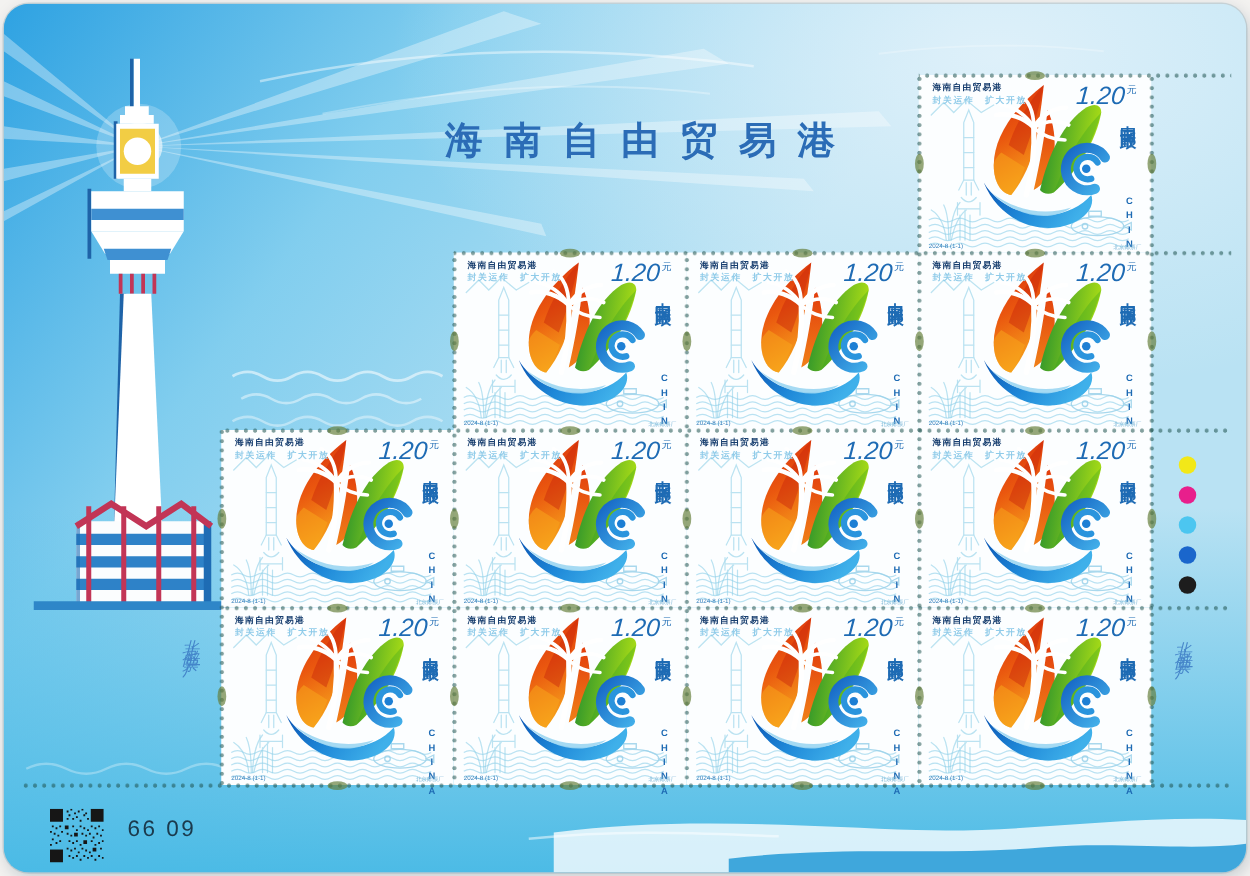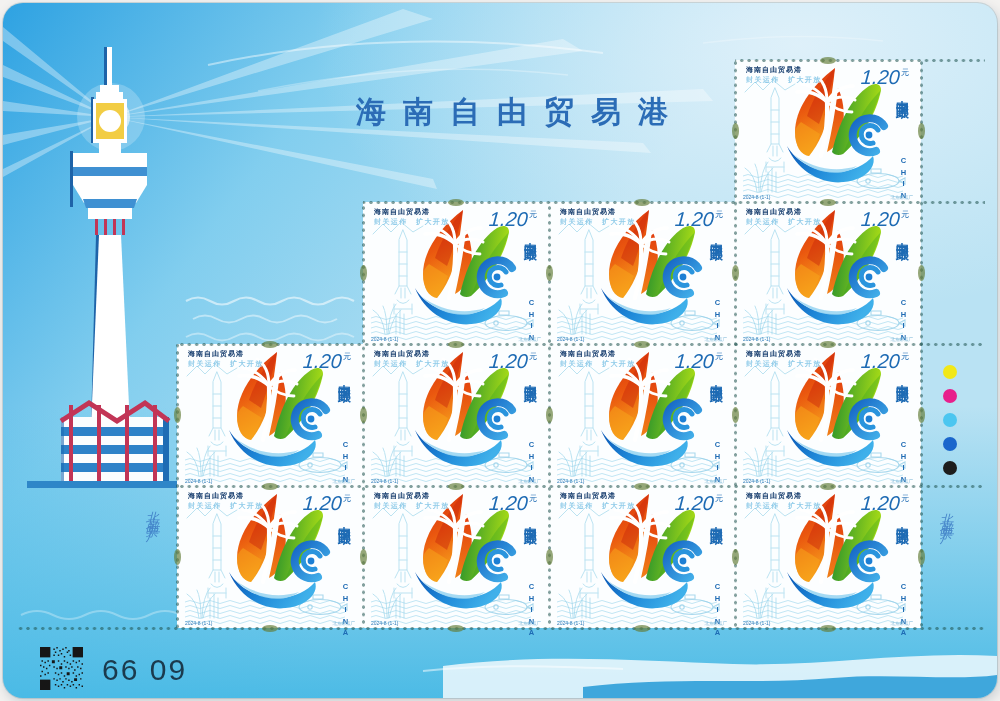--- a/index.html
+++ b/index.html
@@ -11,21 +11,21 @@
       radial-gradient(75% 60% at 80% 6%, rgba(224,241,250,.95) 0%, rgba(224,241,250,0) 65%),
       linear-gradient(126deg, #2ea2e2 0%, rgba(100,195,236,.65) 25%, rgba(205,234,247,0) 52%);
     box-shadow:0 0 0 1px rgba(110,150,165,.28), 2px 4px 12px rgba(0,40,70,.18);}
   #artwork{position:absolute;left:0;top:0;width:994px;height:695px;z-index:1;}
   #title{position:absolute;left:353px;top:89px;z-index:4;font-size:30px;font-weight:600;color:#2b6cb6;letter-spacing:17px;white-space:nowrap;}
   .script-sig{position:absolute;z-index:4;writing-mode:vertical-rl;text-orientation:upright;font-family:"Liberation Serif","DejaVu Serif",serif;font-style:italic;font-size:12.5px;letter-spacing:5px;color:#3b79c4;opacity:.85;}
   #sig-left{left:140px;top:498px;height:120px;}
   #sig-right{left:934px;top:500px;height:120px;}
   #colorbar{position:absolute;left:940px;top:362px;z-index:4;display:flex;flex-direction:column;gap:10px;}
   .color-dot{width:14px;height:14px;border-radius:50%;}
-  #sheetcode{position:absolute;left:99px;top:650px;z-index:4;font-size:30px;font-weight:500;letter-spacing:2px;color:#1b3a4d;}
+  #sheetcode{position:absolute;left:99px;top:650px;z-index:4;font-size:18px;font-weight:500;letter-spacing:2px;color:#1b3a4d;}
   #qr{position:absolute;left:37px;top:644px;z-index:4;width:43px;height:43px;}
   #stamps{position:absolute;inset:0;z-index:2;}
   #perf{position:absolute;inset:0;z-index:5;pointer-events:none;}
   .perf-h{position:absolute;height:5px;background-image:radial-gradient(circle, rgba(30,82,78,.55) 1.35px, rgba(0,0,0,0) 1.9px);background-size:7.4px 5px;background-position:center;}
   .perf-v{position:absolute;width:5px;background-image:radial-gradient(circle, rgba(30,82,78,.55) 1.35px, rgba(0,0,0,0) 1.9px);background-size:5px 7.4px;background-position:center;}
   .perf-el{position:absolute;background:rgba(100,125,58,.68);border-radius:50%;}
   .stamp{position:absolute;width:186px;height:142px;background:#fcfeff;}
   .st-art{position:absolute;inset:0;width:186px;height:142px;}
   .deco{fill:none;stroke:#abdcee;stroke-width:1;opacity:.8;stroke-linecap:round;}
   .deco2{fill:none;stroke:#9bd2ea;stroke-width:1.1;opacity:.85;stroke-linecap:round;}

